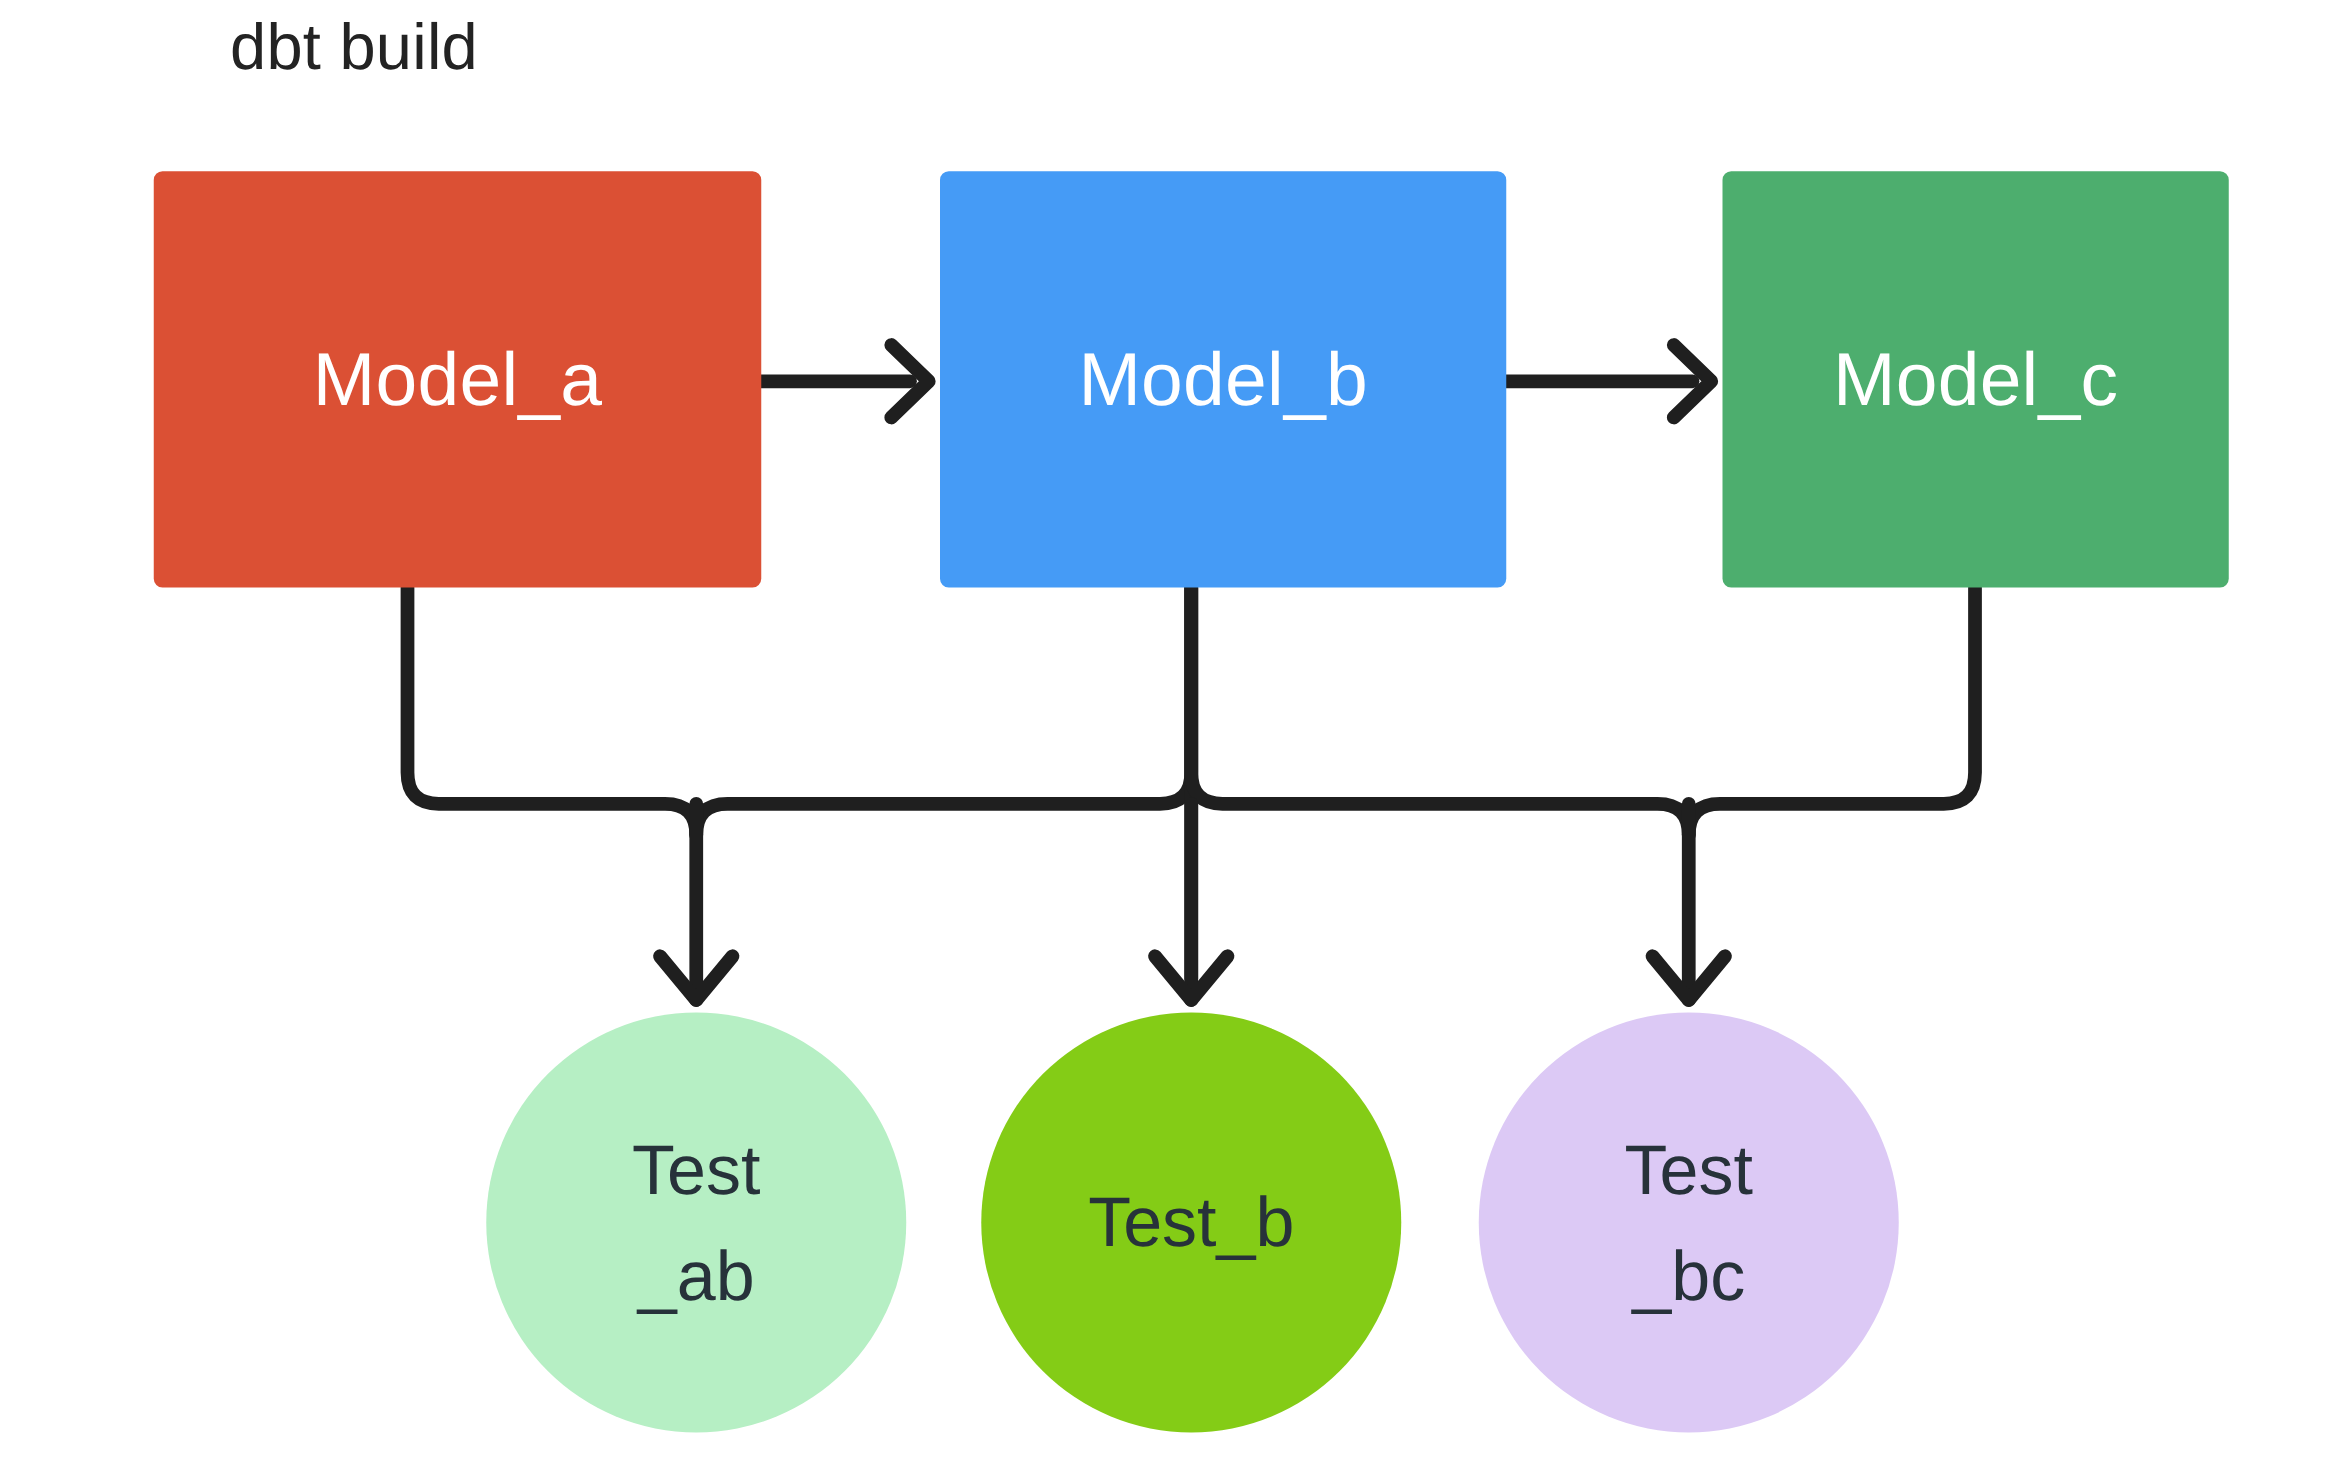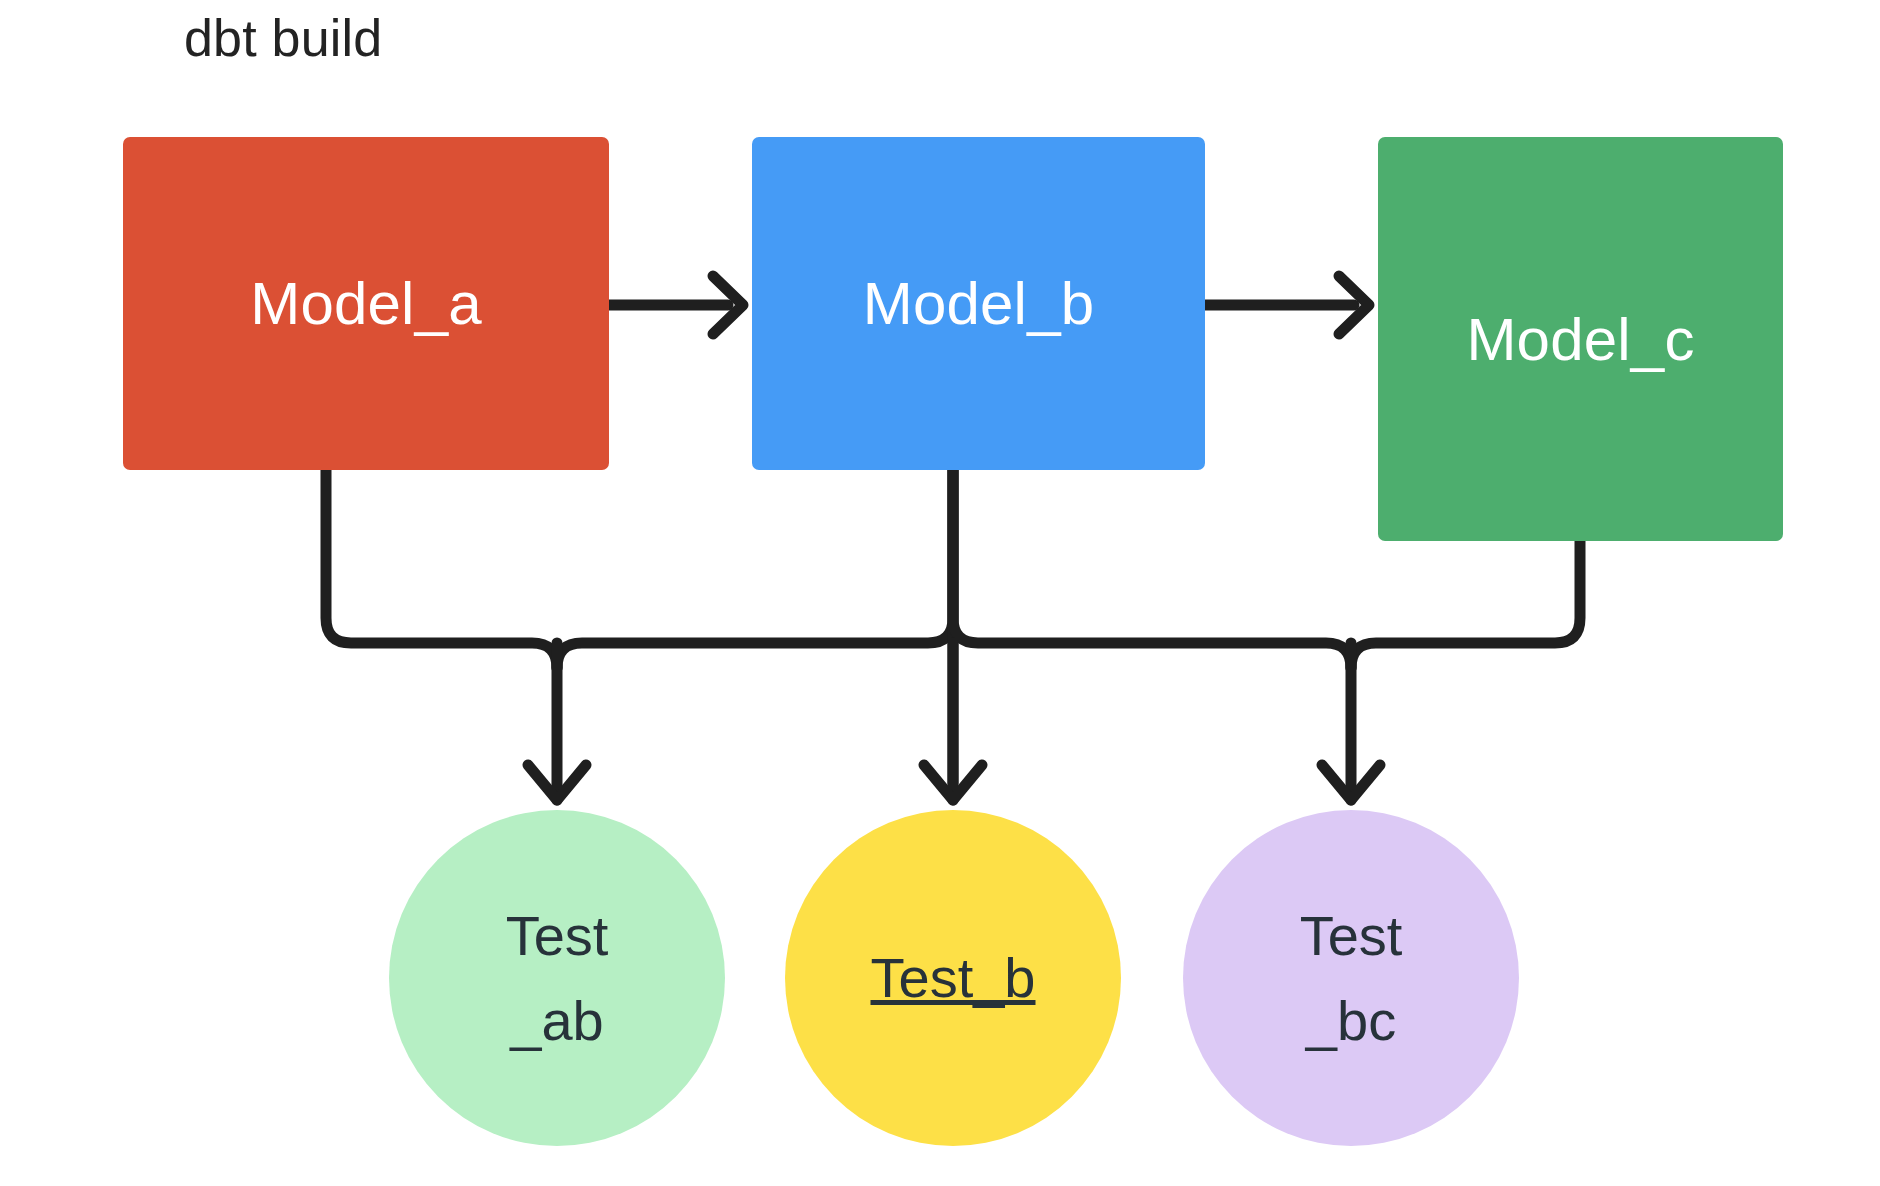--- a/index.html
+++ b/index.html
@@ -95,30 +95,30 @@
   </svg>
 
   <div class="node-box" style="left:107px;top:137px;width:486px;height:333px;background:#DB5034;">
     <span class="lbl">Model_a</span>
   </div>
 
   <div class="node-box" style="left:736px;top:137px;width:453px;height:333px;background:#459BF6;">
     <span class="lbl">Model_b</span>
   </div>
 
-  <div class="node-box" style="left:1362px;top:137px;width:405px;height:404px;background:#4DAE6E;">
+  <div class="node-box" style="left:1362px;top:137px;width:405px;height:333px;background:#4DAE6E;">
     <span class="lbl">Model_c</span>
   </div>
 
   <div class="node-circle" style="left:373px;top:810px;width:336px;height:336px;background:#B6EFC4;">
     <span class="lbl">Test
 _ab</span>
   </div>
 
-  <div class="node-circle" style="left:769px;top:810px;width:336px;height:336px;background:#fde047;text-decoration:underline;">
+  <div class="node-circle" style="left:769px;top:810px;width:336px;height:336px;background:#84cc16;">
     <span class="lbl">Test_b</span>
   </div>
 
   <div class="node-circle" style="left:1167px;top:810px;width:336px;height:336px;background:#DCC9F5;">
     <span class="lbl">Test
 _bc</span>
   </div>
 
 </div>
 

